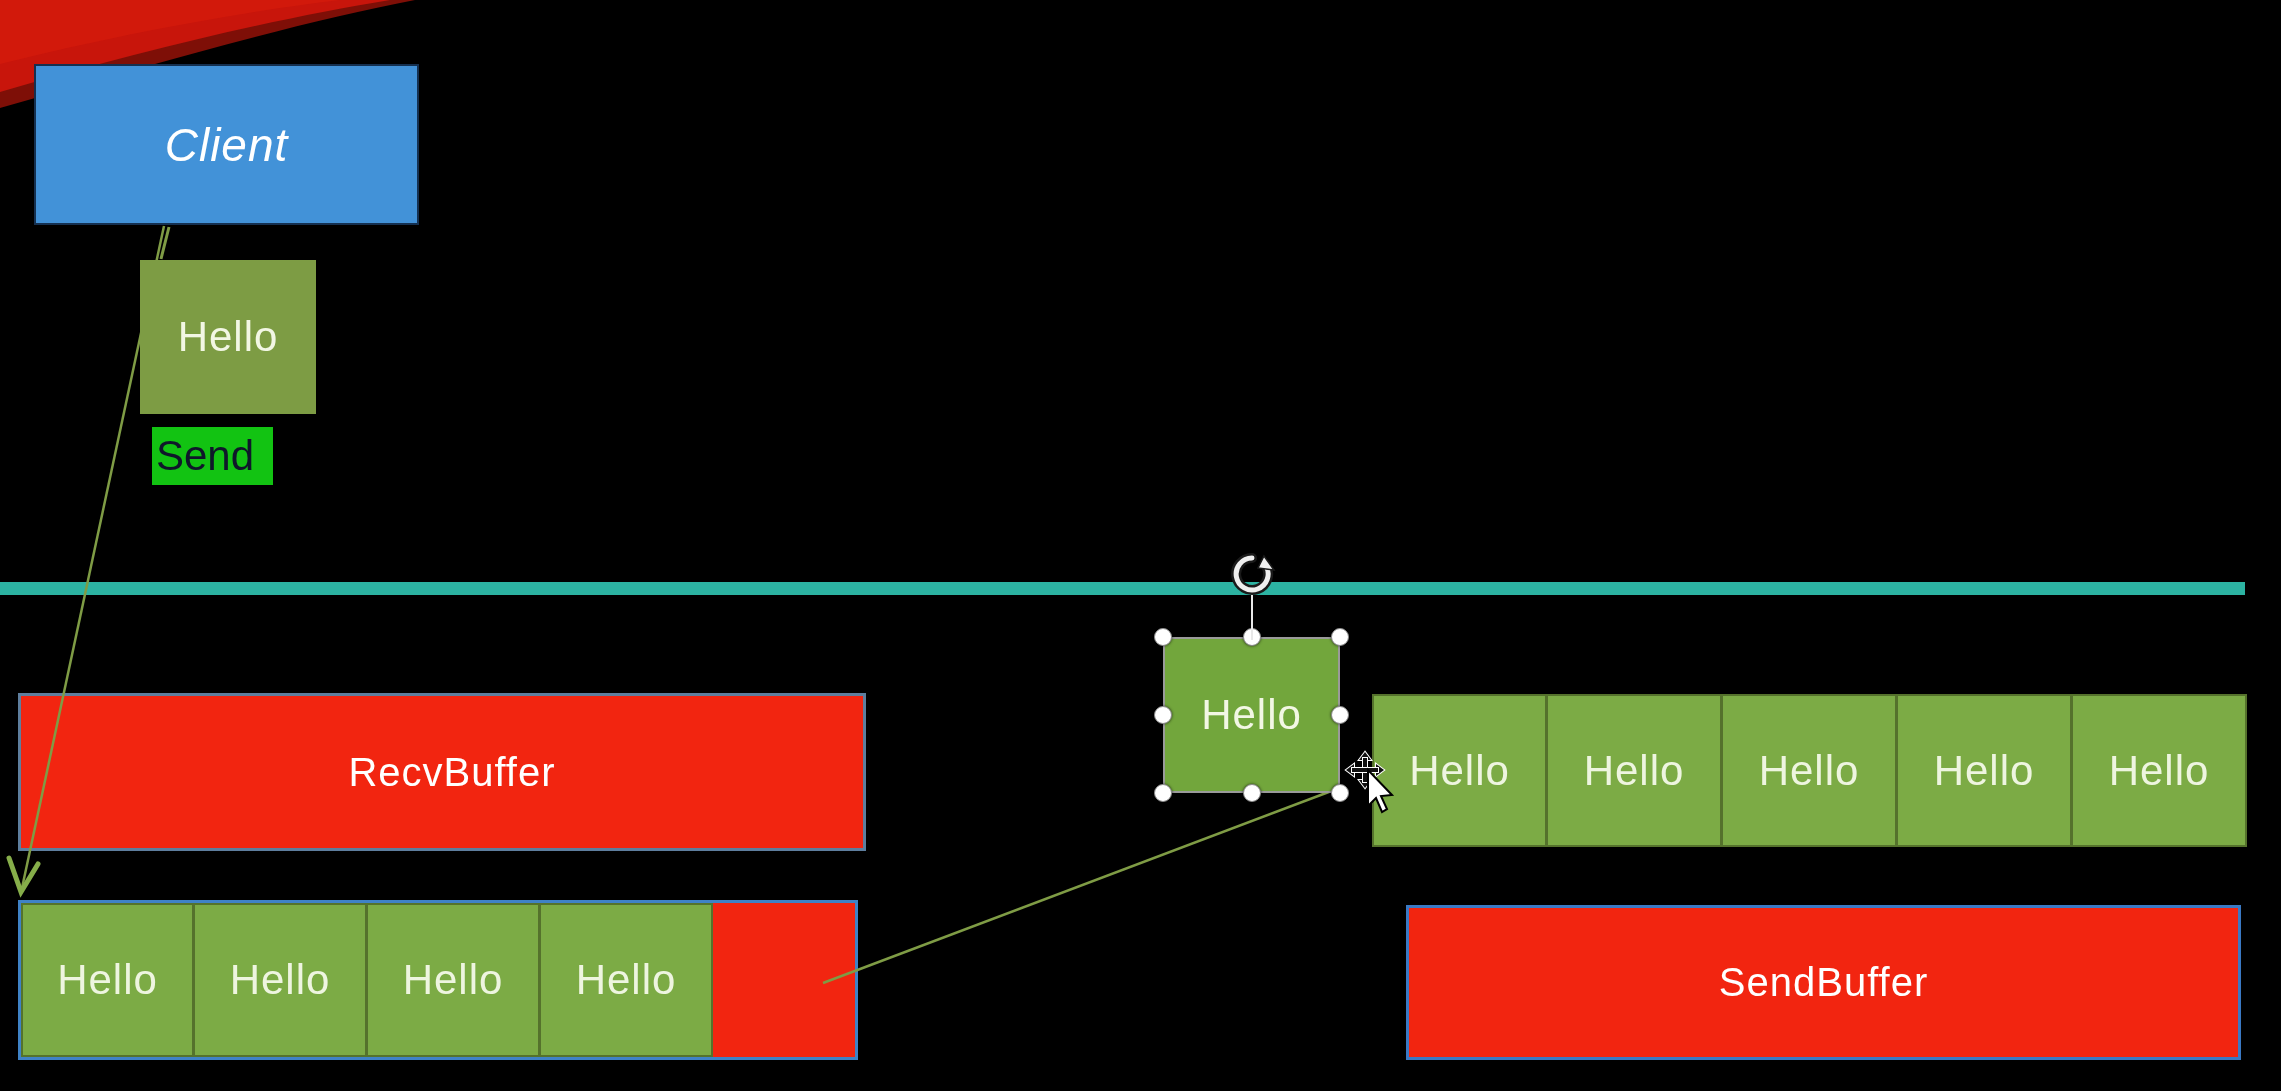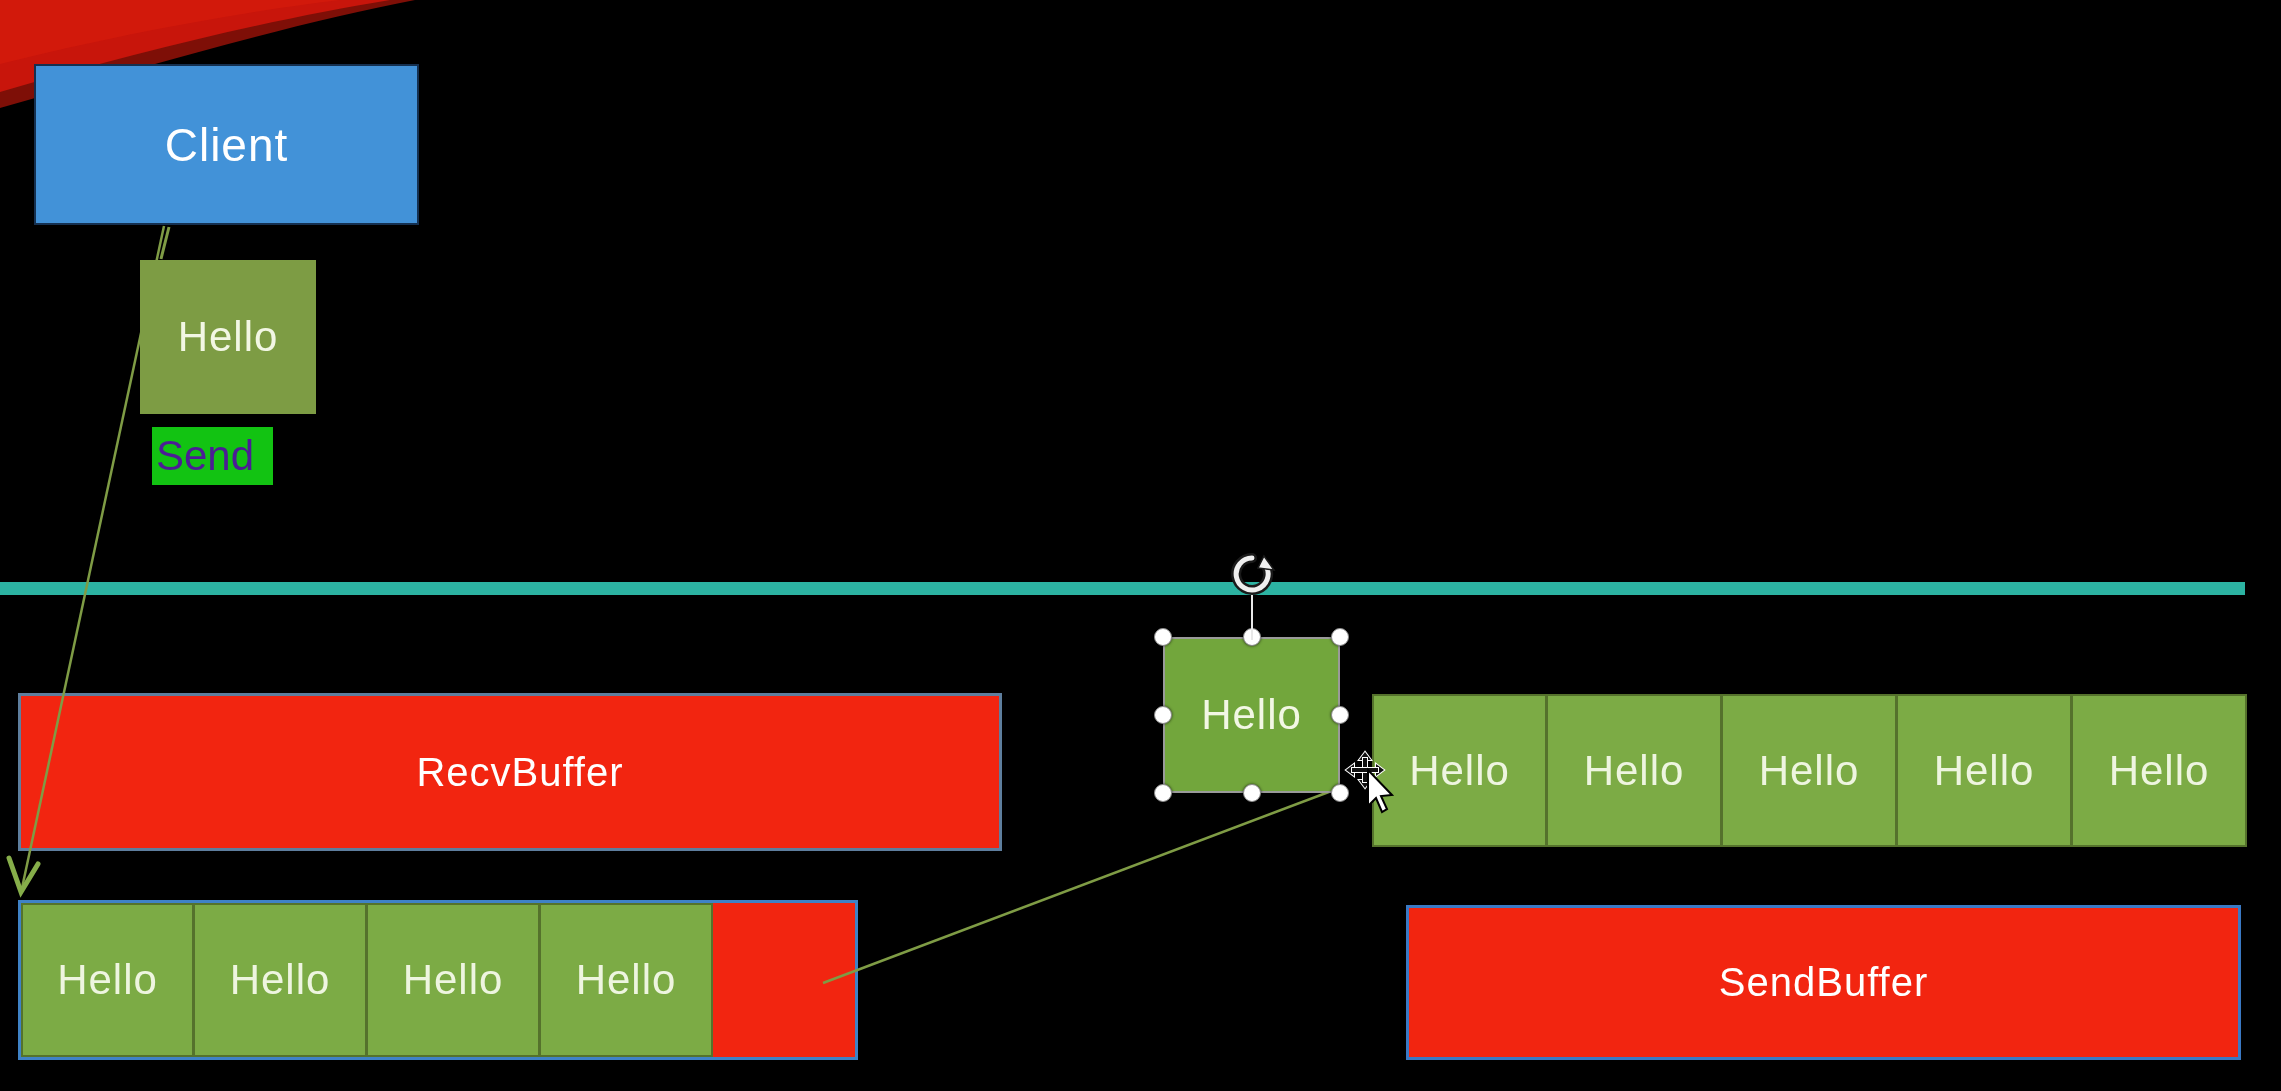--- a/index.html
+++ b/index.html
@@ -10,31 +10,31 @@
     -webkit-font-smoothing:antialiased;
   }
   .abs{position:absolute;}
   .node{
     display:flex;align-items:center;justify-content:center;
     color:#fff;letter-spacing:1px;box-sizing:border-box;
   }
   .blue-node{
     background:var(--c-node_blue,#4292d8);
     border:2px solid #153050;
-    font-size:46px;z-index:3;
+    font-size:46px;z-index:3;font-style:italic;
   }
   .green-node{
     background:var(--c-hello_green,#7d9c44);
     border:2px solid #62803３;
     border-color:#628033;
     color:#f2f7e4;font-size:42px;z-index:3;
   }
   .send-flag{
     background:var(--c-send_green,#12c312);
-    color:#4c1d95;font-size:42px;z-index:3;
+    color:#0f172a;font-size:42px;z-index:3;
     display:flex;align-items:center;justify-content:flex-start;
     padding-left:4px;box-sizing:border-box;
   }
   .timeline{
     background:var(--c-timeline_teal,#2cb3a2);
     z-index:1;
   }
   .buffer{
     background:var(--c-buffer_red,#f22510);
     color:#fff;font-size:40px;letter-spacing:1px;
@@ -91,21 +91,21 @@
   <div class="abs node green-node" style="left:140px;top:260px;width:176px;height:154px;">
     <span>Hello</span>
   </div>
 
   <div class="abs send-flag" style="left:152px;top:427px;width:121px;height:58px;">
     <span>Send</span>
   </div>
 
   <div class="abs timeline" style="left:0;top:582px;width:2245px;height:13px;"></div>
 
-  <div class="abs buffer" style="left:18px;top:693px;width:984px;height:158px;border:3px solid var(--c-recv_buffer_border,#5e7e9e);padding-left:20px;">
+  <div class="abs buffer" style="left:18px;top:693px;width:848px;height:158px;border:3px solid var(--c-recv_buffer_border,#5e7e9e);padding-left:20px;">
     <span>RecvBuffer</span>
   </div>
 
   <div class="abs row" style="left:18px;top:900px;width:840px;height:160px;border:3px solid var(--c-recv_row_border,#3f82c6);">
     <div class="cell" style="width:173px;">
         <span>Hello</span>
       </div>
     <div class="cell" style="width:173px;">
         <span>Hello</span>
       </div>

